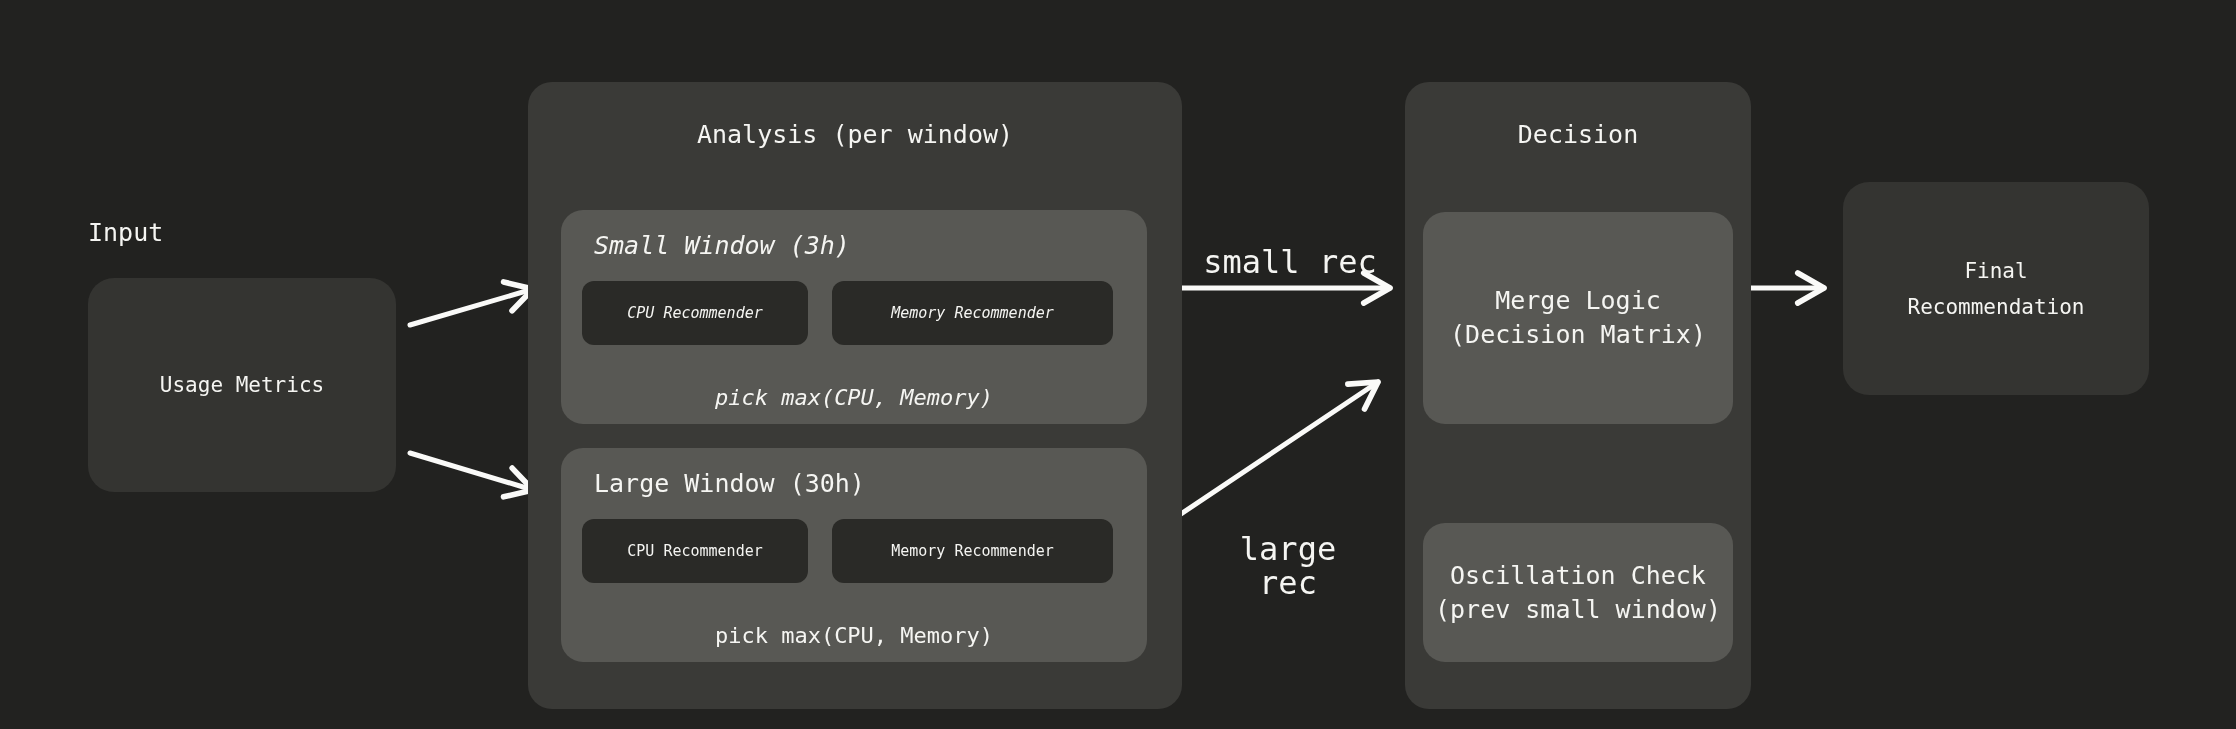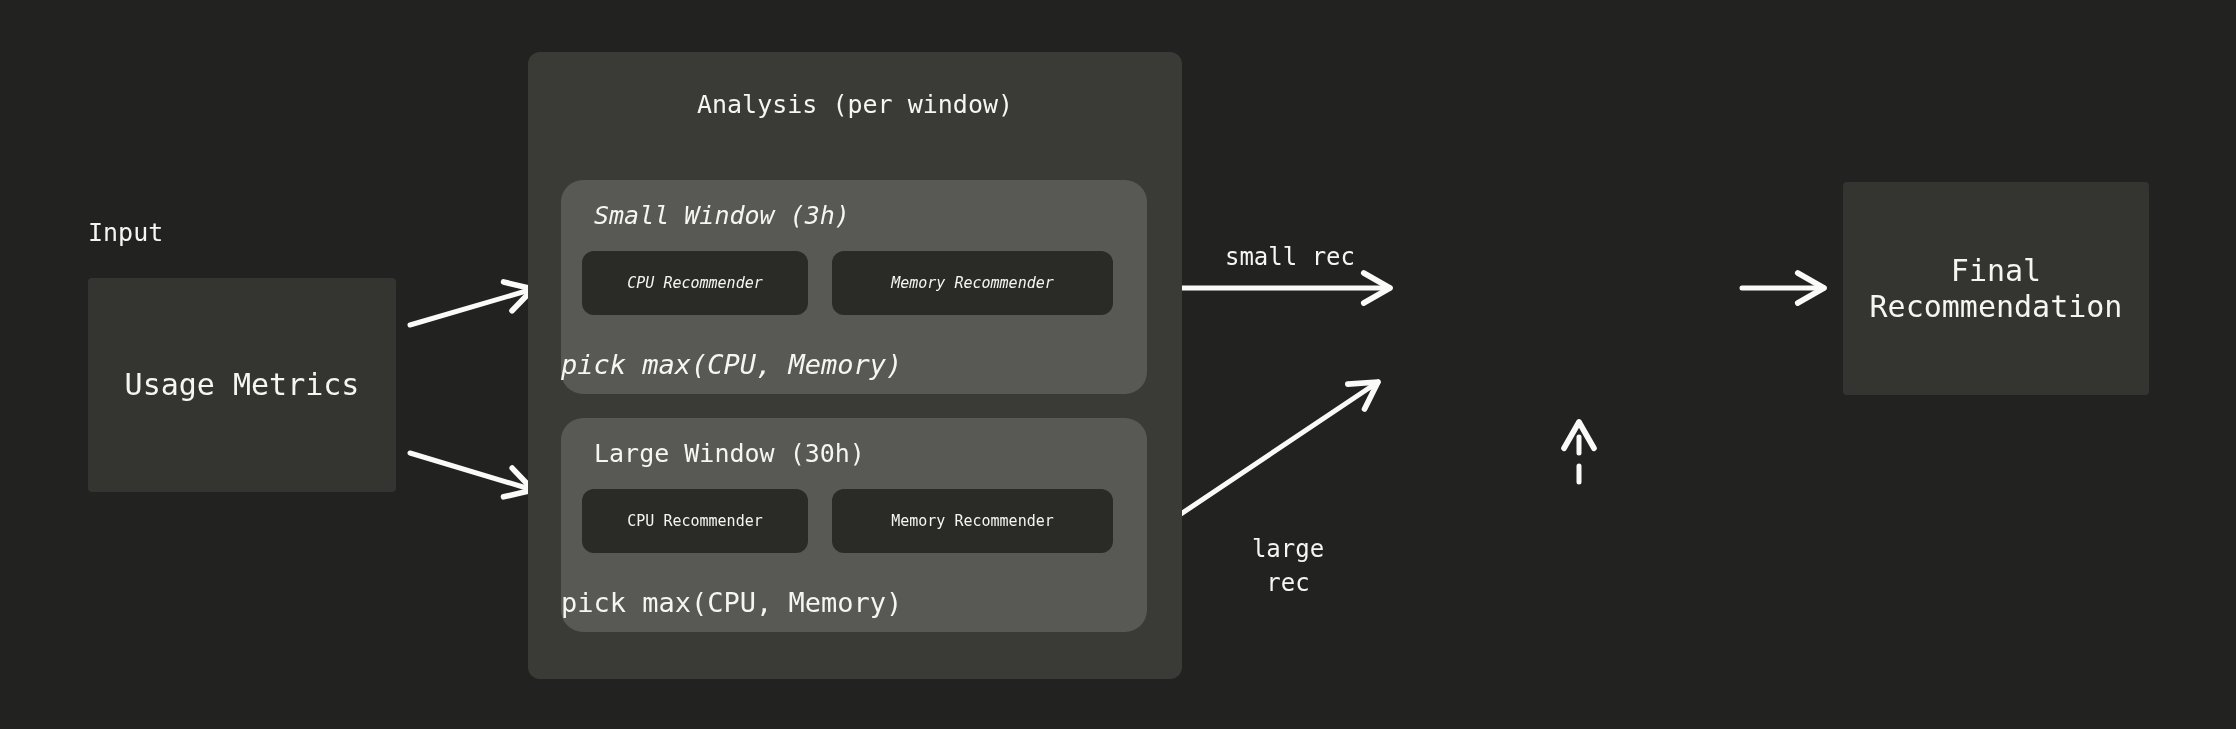--- a/index.html
+++ b/index.html
@@ -46,35 +46,36 @@
     position: absolute;
     font-size: 25px;
     line-height: 30px;
     text-align: left;
     white-space: pre-line;
   }
   .input-label { left: 88px; top: 218px; width: 308px; }
   .node {
     position: absolute;
     background: var(--node);
-    border-radius: 4px;
+    border-radius: 26px;
     display: flex;
     align-items: center;
     justify-content: center;
-    font-size: 30px;
+    font-size: 21px;
     line-height: 36px;
     text-align: center;
     white-space: pre-line;
   }
   .usage { left: 88px; top: 278px; width: 308px; height: 214px; }
   .final { left: 1843px; top: 182px; width: 306px; height: 213px; }
   .container {
     position: absolute;
     background: var(--container);
-    border-radius: 12px;
+    border-radius: 24px;
+    margin-top: 30px;
   }
   .analysis { left: 528px; top: 52px; width: 654px; height: 627px; }
   .decision { left: 1405px; top: 52px; width: 346px; height: 627px; }
   .container-title {
     position: absolute;
     top: 38px;
     left: 0;
     width: 100%;
     text-align: center;
     font-size: 25px;
@@ -113,40 +114,40 @@
     justify-content: center;
     font-size: 15px;
   }
   .chip.cpu { width: 226px; }
   .chip.mem { width: 281px; }
   .pick {
     position: absolute;
     left: 0;
     bottom: 14px;
     width: 100%;
-    text-align: left;
-    font-size: 27px;
+    text-align: center;
+    font-size: 22px;
   }
   .subnode {
     position: absolute;
     left: 18px;
     width: 310px;
     background: var(--window);
     border-radius: 22px;
     display: flex;
     align-items: center;
     justify-content: center;
     font-size: 25px;
     line-height: 34px;
     text-align: center;
     white-space: pre-line;
   }
   .merge { top: 130px; height: 212px; }
   .osc { top: 441px; height: 139px; }
-  .edge-label { position: absolute; font-size: 24px; }
+  .edge-label { position: absolute; font-size: 32px; }
   .small-rec { left: 1140px; top: 243px; width: 300px; text-align: center; }
   .large-rec { left: 1138px; top: 488px; width: 300px; text-align: center; line-height: 34px; white-space: pre-line; margin-top: 44px; }
 </style>
 </head>
 <body>
 
 <div class="stage">
 
   <svg class="edges" width="2236" height="729" viewBox="0 0 2236 729" aria-hidden="true">
     <defs>
@@ -187,17 +188,24 @@
         <div class="chip mem">Memory Recommender</div>
       </div>
       <div class="pick">pick max(CPU, Memory)</div>
     </div>
   </section>
 
   <div class="edge-label small-rec">small rec</div>
   <div class="edge-label large-rec">large
 rec</div>
 
+  <section class="container decision">
+    <div class="container-title">Decision</div>
+    <div class="subnode merge">Merge Logic
+(Decision Matrix)</div>
+    <div class="subnode osc">Oscillation Check
+(prev small window)</div>
+  </section>
 
   <div class="node final">Final
 Recommendation</div>
 
 </div>
 
 </body></html>

